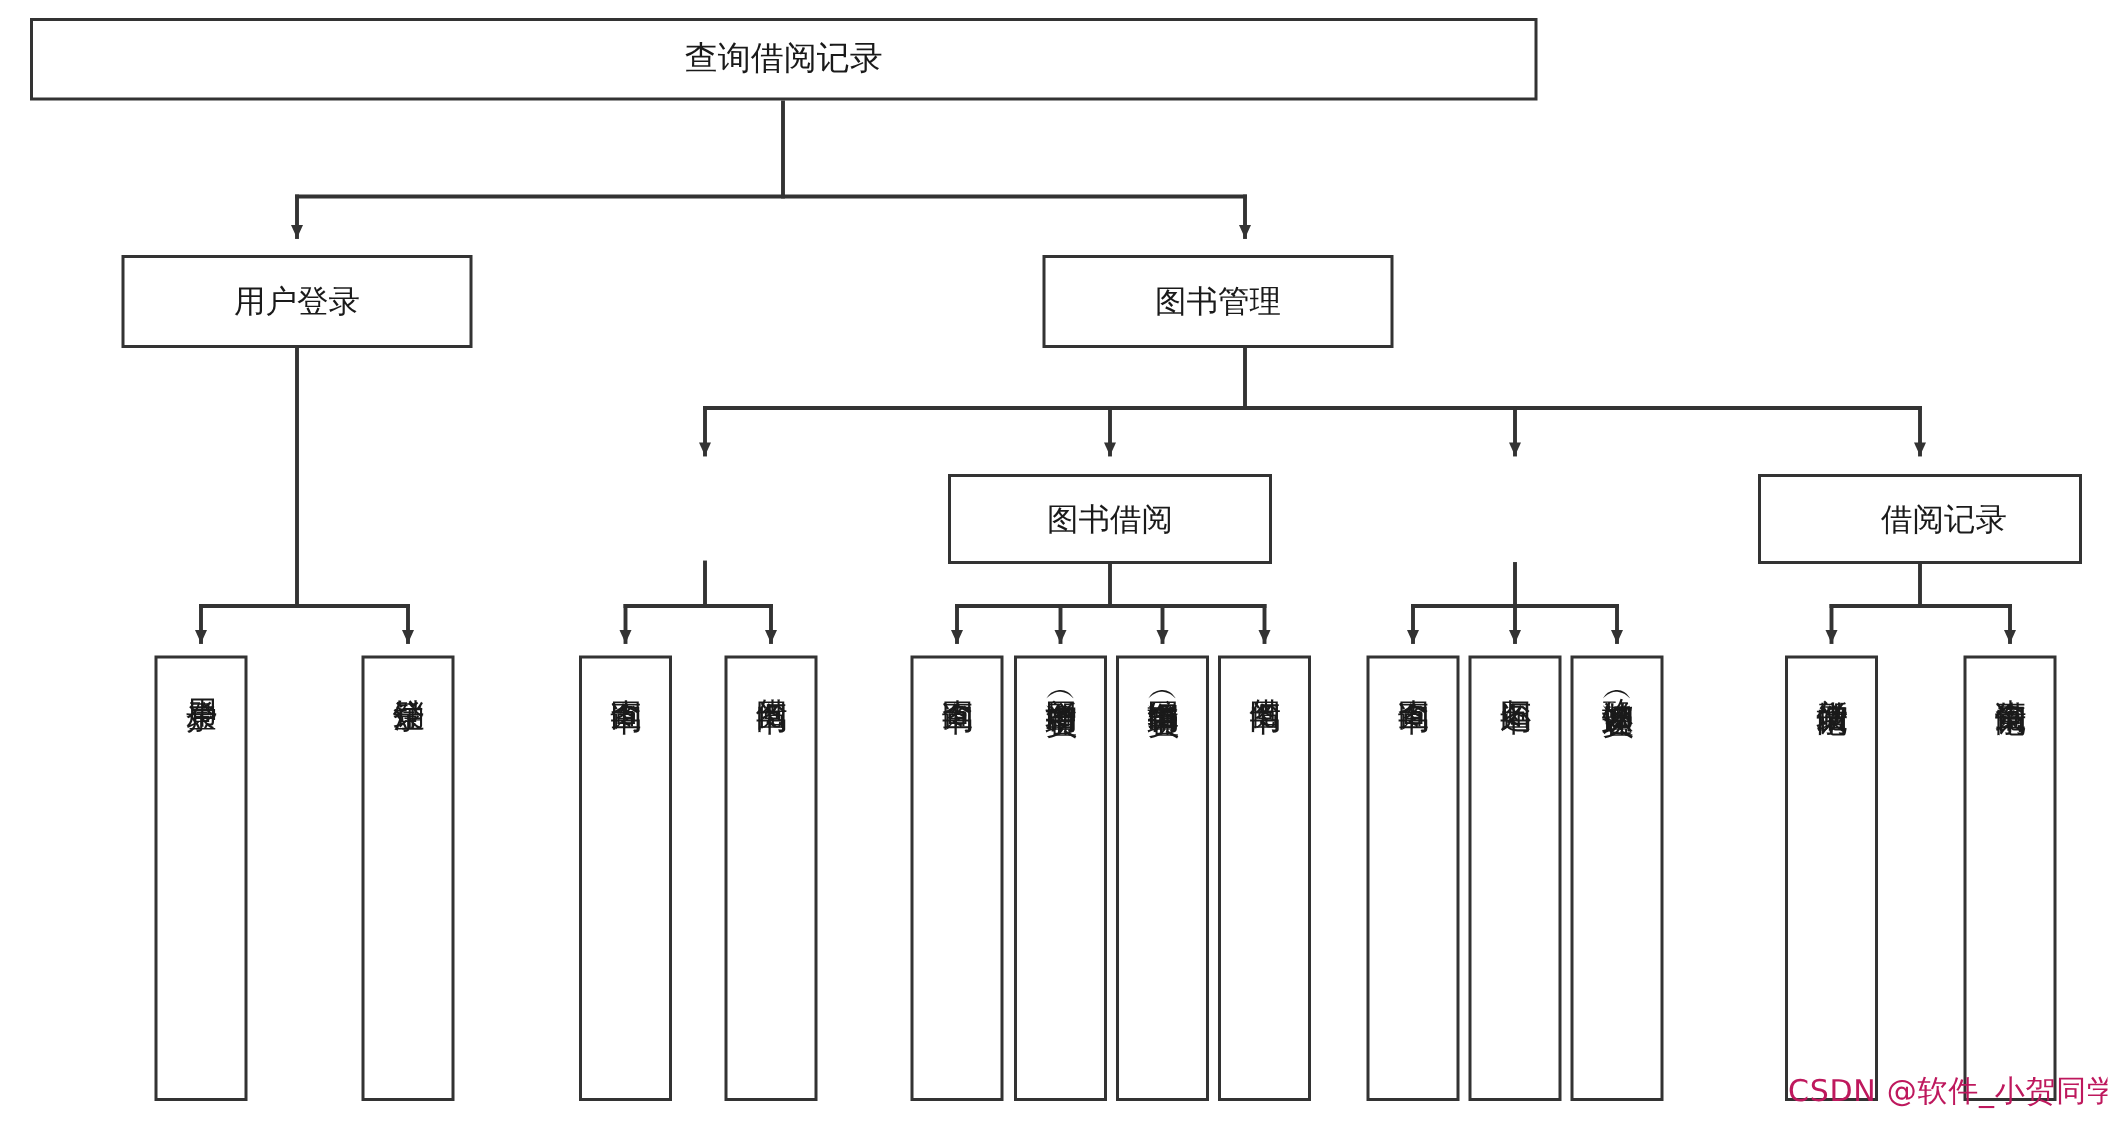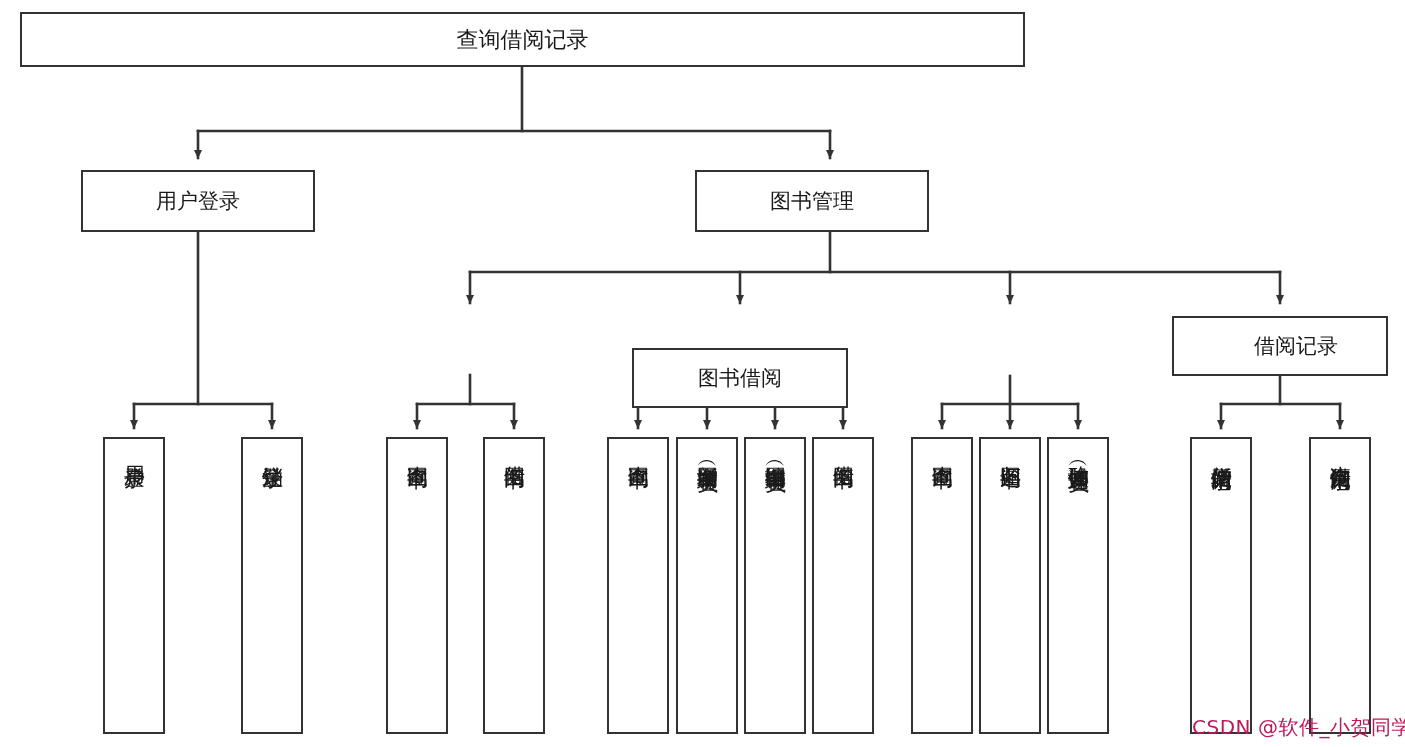--- a/index.html
+++ b/index.html
@@ -130,21 +130,21 @@
     <span class="node-label">查询借阅记录</span>
   </div>
 
   <div class="node horizontal" style="left:81px; top:170px; width:234px; height:62px;">
     <span class="node-label">用户登录</span>
   </div>
   <div class="node horizontal" style="left:695px; top:170px; width:234px; height:62px;">
     <span class="node-label">图书管理</span>
   </div>
 
-  <div class="node horizontal" style="left:632px; top:316px; width:216px; height:60px;margin-top:32px;">
+  <div class="node horizontal" style="left:632px; top:316px; width:216px; height:60px;">
     <span class="node-label">图书借阅</span>
   </div>
   <div class="node horizontal" style="left:1172px; top:316px; width:216px; height:60px;padding-left:32px;">
     <span class="node-label">借阅记录</span>
   </div>
 
   <div class="node vertical" style="left:103px; top:437px; width:62px; height:297px;">
     <span class="node-label">用户登录</span>
   </div>
   <div class="node vertical" style="left:241px; top:437px; width:62px; height:297px;">

